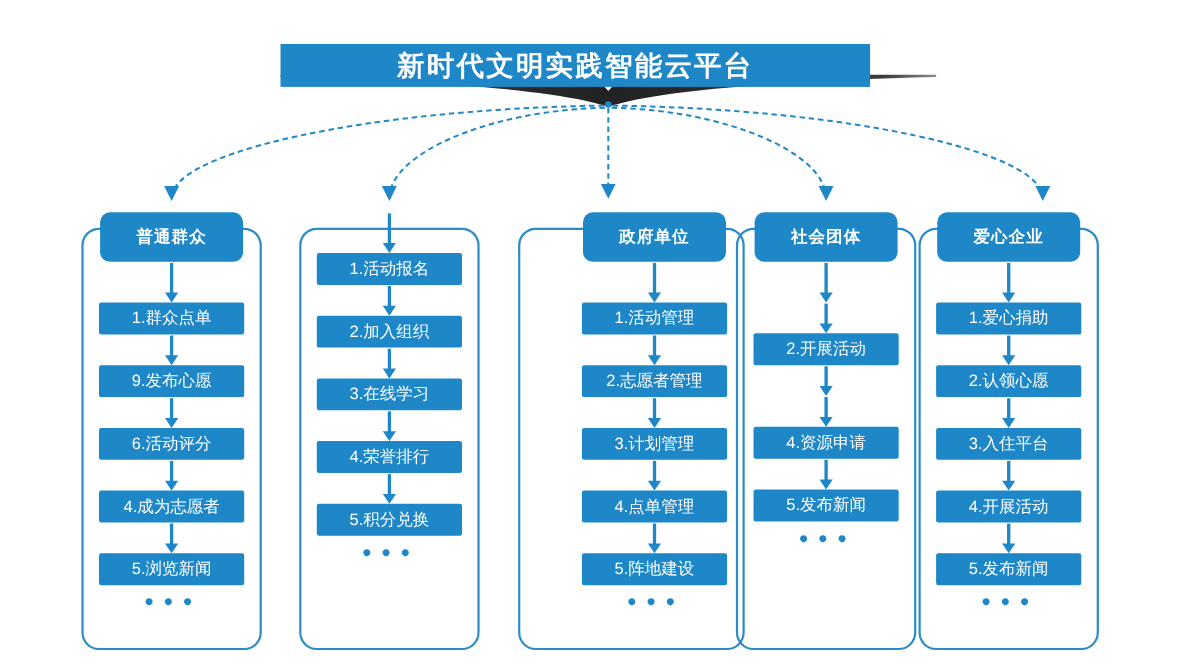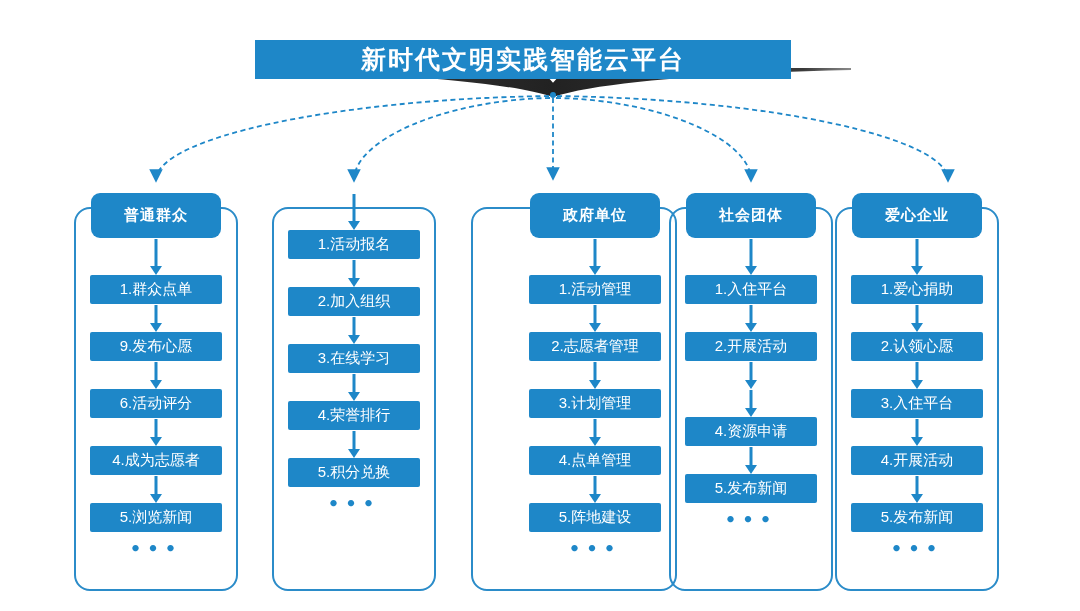--- a/index.html
+++ b/index.html
@@ -148,21 +148,20 @@
         <div class="col-item">4.点单管理</div>
         <div class="varrow"></div>
         <div class="col-item">5.阵地建设</div>
         <div class="col-dots">•••</div>
       </div>
 
   <div class="column">
     <div class="col-border"></div>
     <div class="col-header">社会团体</div>
     <div class="varrow first"></div>
-  <div class="col-item">1.入住平台</div>
         <div class="varrow"></div>
         <div class="col-item">2.开展活动</div>
         <div class="varrow"></div>
         <div class="varrow"></div>
         <div class="col-item">4.资源申请</div>
         <div class="varrow"></div>
         <div class="col-item">5.发布新闻</div>
         <div class="col-dots">•••</div>
       </div>
 

